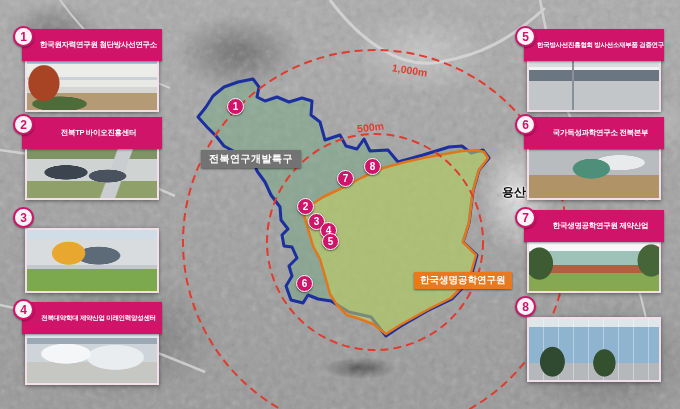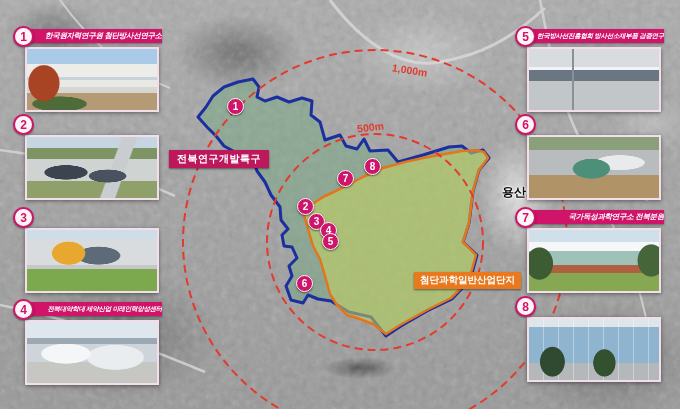--- a/index.html
+++ b/index.html
@@ -22,42 +22,42 @@
       radial-gradient(150px 95px at 17% 82%, rgba(64,64,64,.48), transparent 70%),
       radial-gradient(130px 85px at 89% 88%, rgba(70,70,70,.45), transparent 70%),
       radial-gradient(52px 16px at 53% 90%, rgba(38,38,38,.65), transparent 70%),
       radial-gradient(60px 40px at 96% 30%, rgba(210,210,210,.5), transparent 70%),
       linear-gradient(180deg,#ababab,#989898);
   }
   #noise, #mapsvg{position:absolute;inset:0;}
 
   
   .maplabel{position:absolute;white-space:nowrap;font-weight:bold;}
-  #zone-blue-label{left:169px;top:150px;background:#be185d;color:#fff;font-size:10px;
+  #zone-blue-label{left:201px;top:150px;background:#737373;color:#fff;font-size:10px;
     padding:2px 8px;letter-spacing:.5px;box-shadow:0 1px 2px rgba(0,0,0,.5);}
   #zone-orange-label{left:414px;top:272px;background:#e8791e;color:#fff;font-size:9.5px;
     padding:2px 6px;box-shadow:0 1px 2px rgba(0,0,0,.5);}
   #radius-outer-label{left:392px;top:64px;color:var(--radius-red);font-size:10.5px;transform:rotate(9deg);}
   #radius-inner-label{left:357px;top:121px;color:var(--radius-red);font-size:10.5px;transform:rotate(-7deg);}
   #lake-label{left:502px;top:184px;color:#0d0d0d;font-size:12px;
     text-shadow:0 0 2px #fff,0 0 2px #fff,0 0 3px #fff;}
   #resort-label{left:404px;top:321px;color:#ffd83d;font-size:11px;
     text-shadow:-1px 0 #000,1px 0 #000,0 -1px #000,0 1px #000,1px 1px #000;}
 
   
   .mk{position:absolute;width:17px;height:17px;border-radius:50%;background:var(--mag);
     border:1.5px solid #fff;color:#fff;font-size:10px;font-weight:bold;
     display:flex;align-items:center;justify-content:center;box-shadow:0 1px 2px rgba(0,0,0,.55);}
 
   
   .card{position:absolute;width:148px;}
   .card-header{position:relative;height:18px;}
-  .card-bar{position:absolute;left:8px;right:0;top:1px;height:14px;background:var(--mag);
-    display:flex;align-items:center;justify-content:flex-end;padding-left:13px;
-    box-shadow:0 1px 2px rgba(0,0,0,.4);font-style:italic;}
+  .card-bar{position:absolute;left:8px;right:0;top:1px;height:32px;background:var(--mag);
+    display:flex;align-items:center;justify-content:center;padding-left:13px;
+    box-shadow:0 1px 2px rgba(0,0,0,.4);}
   .card-title{color:#fff;font-weight:bold;font-size:7.5px;letter-spacing:-.3px;white-space:nowrap;overflow:hidden;}
   .t-small .card-title{font-size:6.5px;}
   .badge{position:absolute;left:-1px;top:-2px;width:21px;height:21px;border-radius:50%;
     background:#fdf4f8;border:2px solid var(--mag);color:var(--mag);font-weight:bold;font-size:12px;
     display:flex;align-items:center;justify-content:center;z-index:2;box-shadow:0 1px 2px rgba(0,0,0,.4);}
   .photo{margin:1px 0 0 11px;width:134px;height:65px;border:2px solid #f2dfe9;
     box-shadow:0 1px 4px rgba(0,0,0,.45);}
 
   
   .photo-1{background:
@@ -122,21 +122,21 @@
 
     <path d="M198,117 L206,107 L213,96 L224,87 L238,82 L253,79 L259,87 L257,97 L265,101 L277,97 L289,102 L302,98 L312,101 L311,115 L320,122 L325,140 L340,135 L346,146 L357,149 L364,139 L370,151 L388,150 L398,162 L423,155 L449,147 L462,146 L471,153 L483,150 L489,158 L479,170 L473,191 L469,223 L463,242 L477,255 L470,280 L452,299 L427,311 L401,326 L386,336 L371,317 L349,312 L331,301 L318,299 L308,295 L303,303 L291,300 L286,286 L292,276 L289,266 L297,258 L292,247 L284,246 L282,235 L288,229 L281,220 L280,207 L271,195 L265,182 L257,171 L253,160 L242,158 L235,152 L224,146 L216,136 L207,127 Z" fill="rgba(115,170,130,0.45)" stroke="#1b2f9e" stroke-width="3" stroke-linejoin="round"></path>
 
     <path d="M308,207 L323,197 L340,189 L363,177 L383,168 L405,162 L423,158 L445,154 L462,151 L477,150 L484,152 L488,158 L479,170 L473,191 L469,223 L463,242 L476,255 L469,280 L451,298 L427,310 L400,325 L386,334 L373,324 L357,318 L347,315 L337,305 L330,294 L325,276 L320,259 L313,246 L308,229 L303,212 Z" fill="rgba(198,212,95,0.55)" stroke="#e2761c" stroke-width="2.5" stroke-linejoin="round"></path>
 
     <circle cx="375" cy="242" r="192" fill="none" stroke="#e23b2e" stroke-width="2" stroke-dasharray="8 5"></circle>
     <circle cx="375" cy="242" r="108" fill="none" stroke="#e23b2e" stroke-width="2" stroke-dasharray="8 5"></circle>
   </svg>
 
   <div class="maplabel" id="zone-blue-label">전북연구개발특구</div>
-  <div class="maplabel" id="zone-orange-label">첨단과학일반산업단지</div>
+  <div class="maplabel" id="zone-orange-label">한국생명공학연구원</div>
   <div class="maplabel" id="radius-outer-label">1,000m</div>
   <div class="maplabel" id="radius-inner-label">500m</div>
   <div class="maplabel" id="lake-label">용산호</div>
 
   <div class="mk" style="left:227px;top:98px">1</div>
   <div class="mk" style="left:297px;top:198px">2</div>
   <div class="mk" style="left:308px;top:213px">3</div>
   <div class="mk" style="left:320px;top:222px">4</div>
   <div class="mk" style="left:322px;top:233px">5</div>
   <div class="mk" style="left:296px;top:275px">6</div>
@@ -149,20 +149,23 @@
       <div class="card-bar">
           <span class="card-title">한국원자력연구원 첨단방사선연구소</span>
         </div>
     </div>
     <div class="photo photo-1"></div>
   </div>
 
   <div class="card" style="left:14px;top:116px">
     <div class="card-header">
       <div class="badge">2</div>
+      <div class="card-bar">
+          <span class="card-title">전북TP 바이오진흥센터</span>
+        </div>
     </div>
     <div class="photo photo-2"></div>
   </div>
 
   <div class="card" style="left:14px;top:209px">
     <div class="card-header">
       <div class="badge">3</div>
     </div>
     <div class="photo photo-3"></div>
   </div>
@@ -183,29 +186,32 @@
       <div class="card-bar">
           <span class="card-title">한국방사선진흥협회 방사선소재부품 검증연구센터</span>
         </div>
     </div>
     <div class="photo photo-5"></div>
   </div>
 
   <div class="card" style="left:516px;top:116px">
     <div class="card-header">
       <div class="badge">6</div>
+      <div class="card-bar">
+          <span class="card-title">국가독성과학연구소 전북본부</span>
+        </div>
     </div>
     <div class="photo photo-6"></div>
   </div>
 
   <div class="card" style="left:516px;top:209px">
     <div class="card-header">
       <div class="badge">7</div>
       <div class="card-bar">
-          <span class="card-title">국가독성과학연구소 전북분원</span>
+          <span class="card-title">한국생명공학연구원 제약산업</span>
         </div>
     </div>
     <div class="photo photo-7"></div>
   </div>
 
   <div class="card" style="left:516px;top:298px">
     <div class="card-header">
       <div class="badge">8</div>
     </div>
     <div class="photo photo-8"></div>

